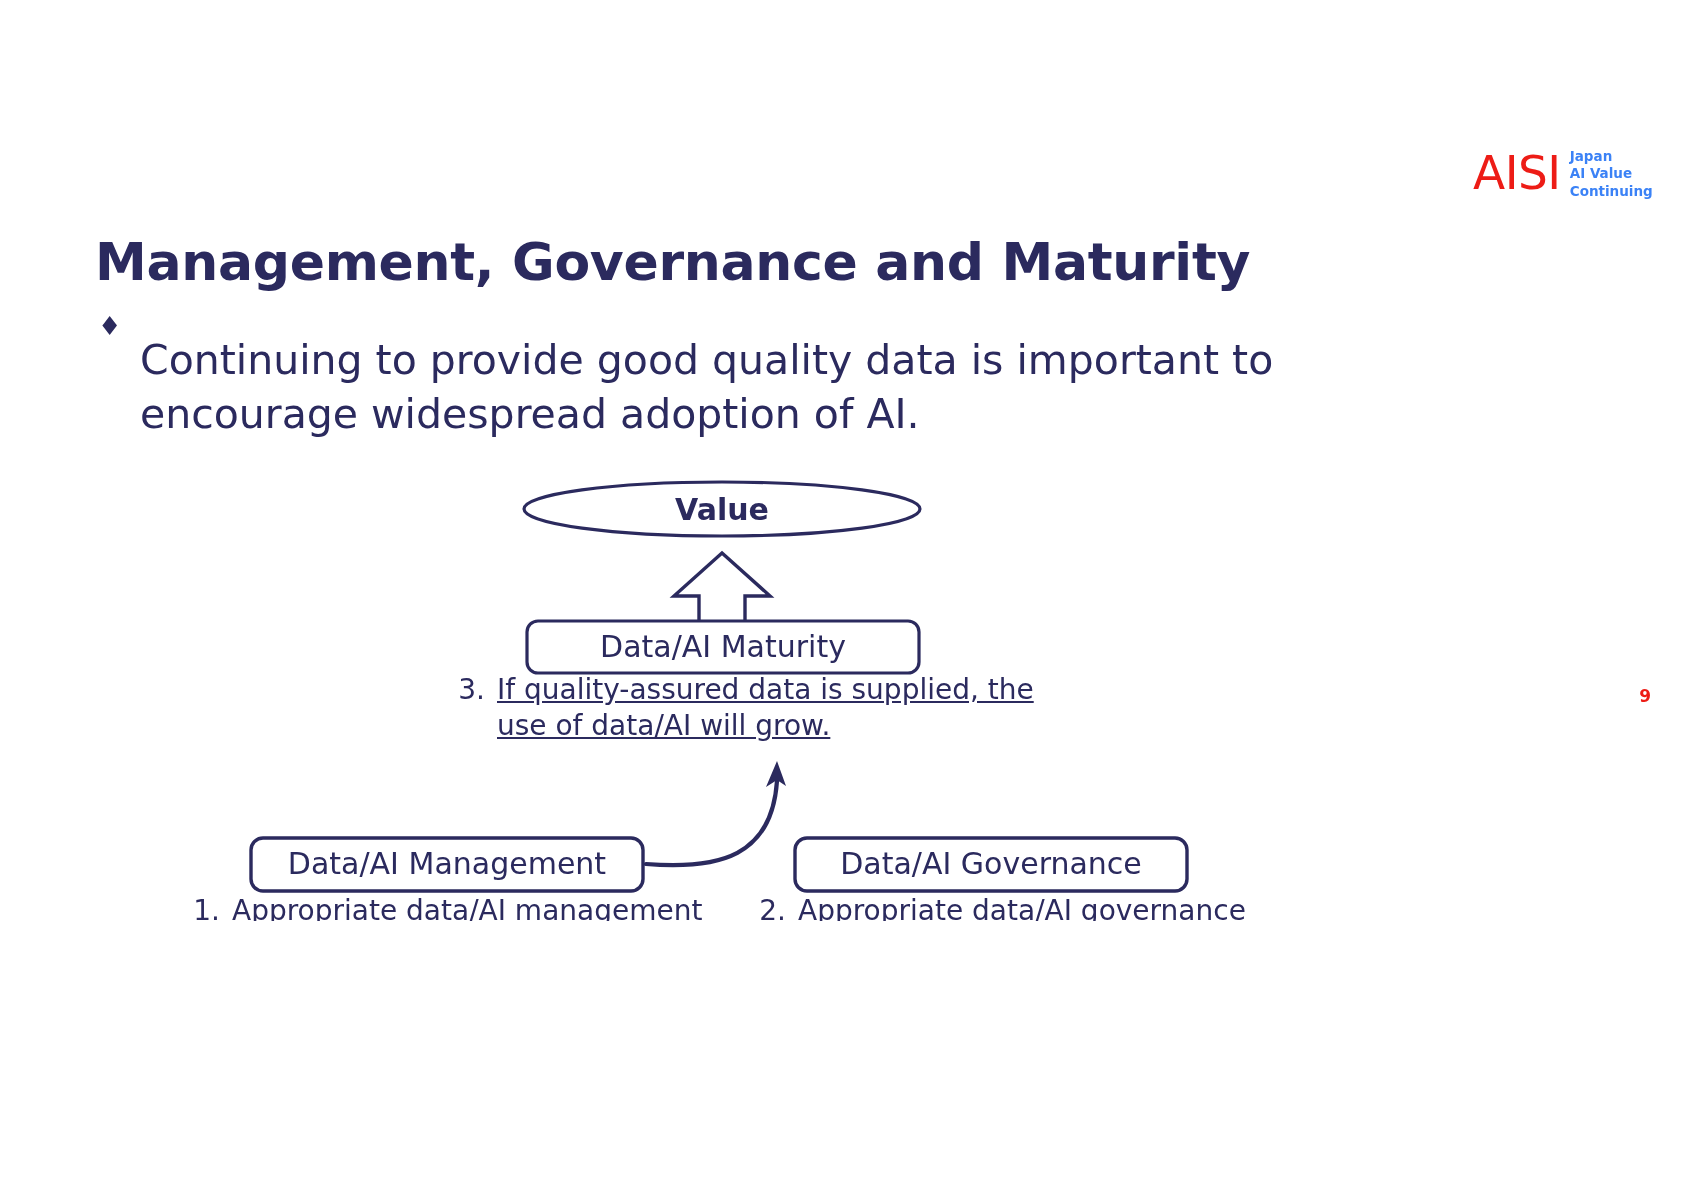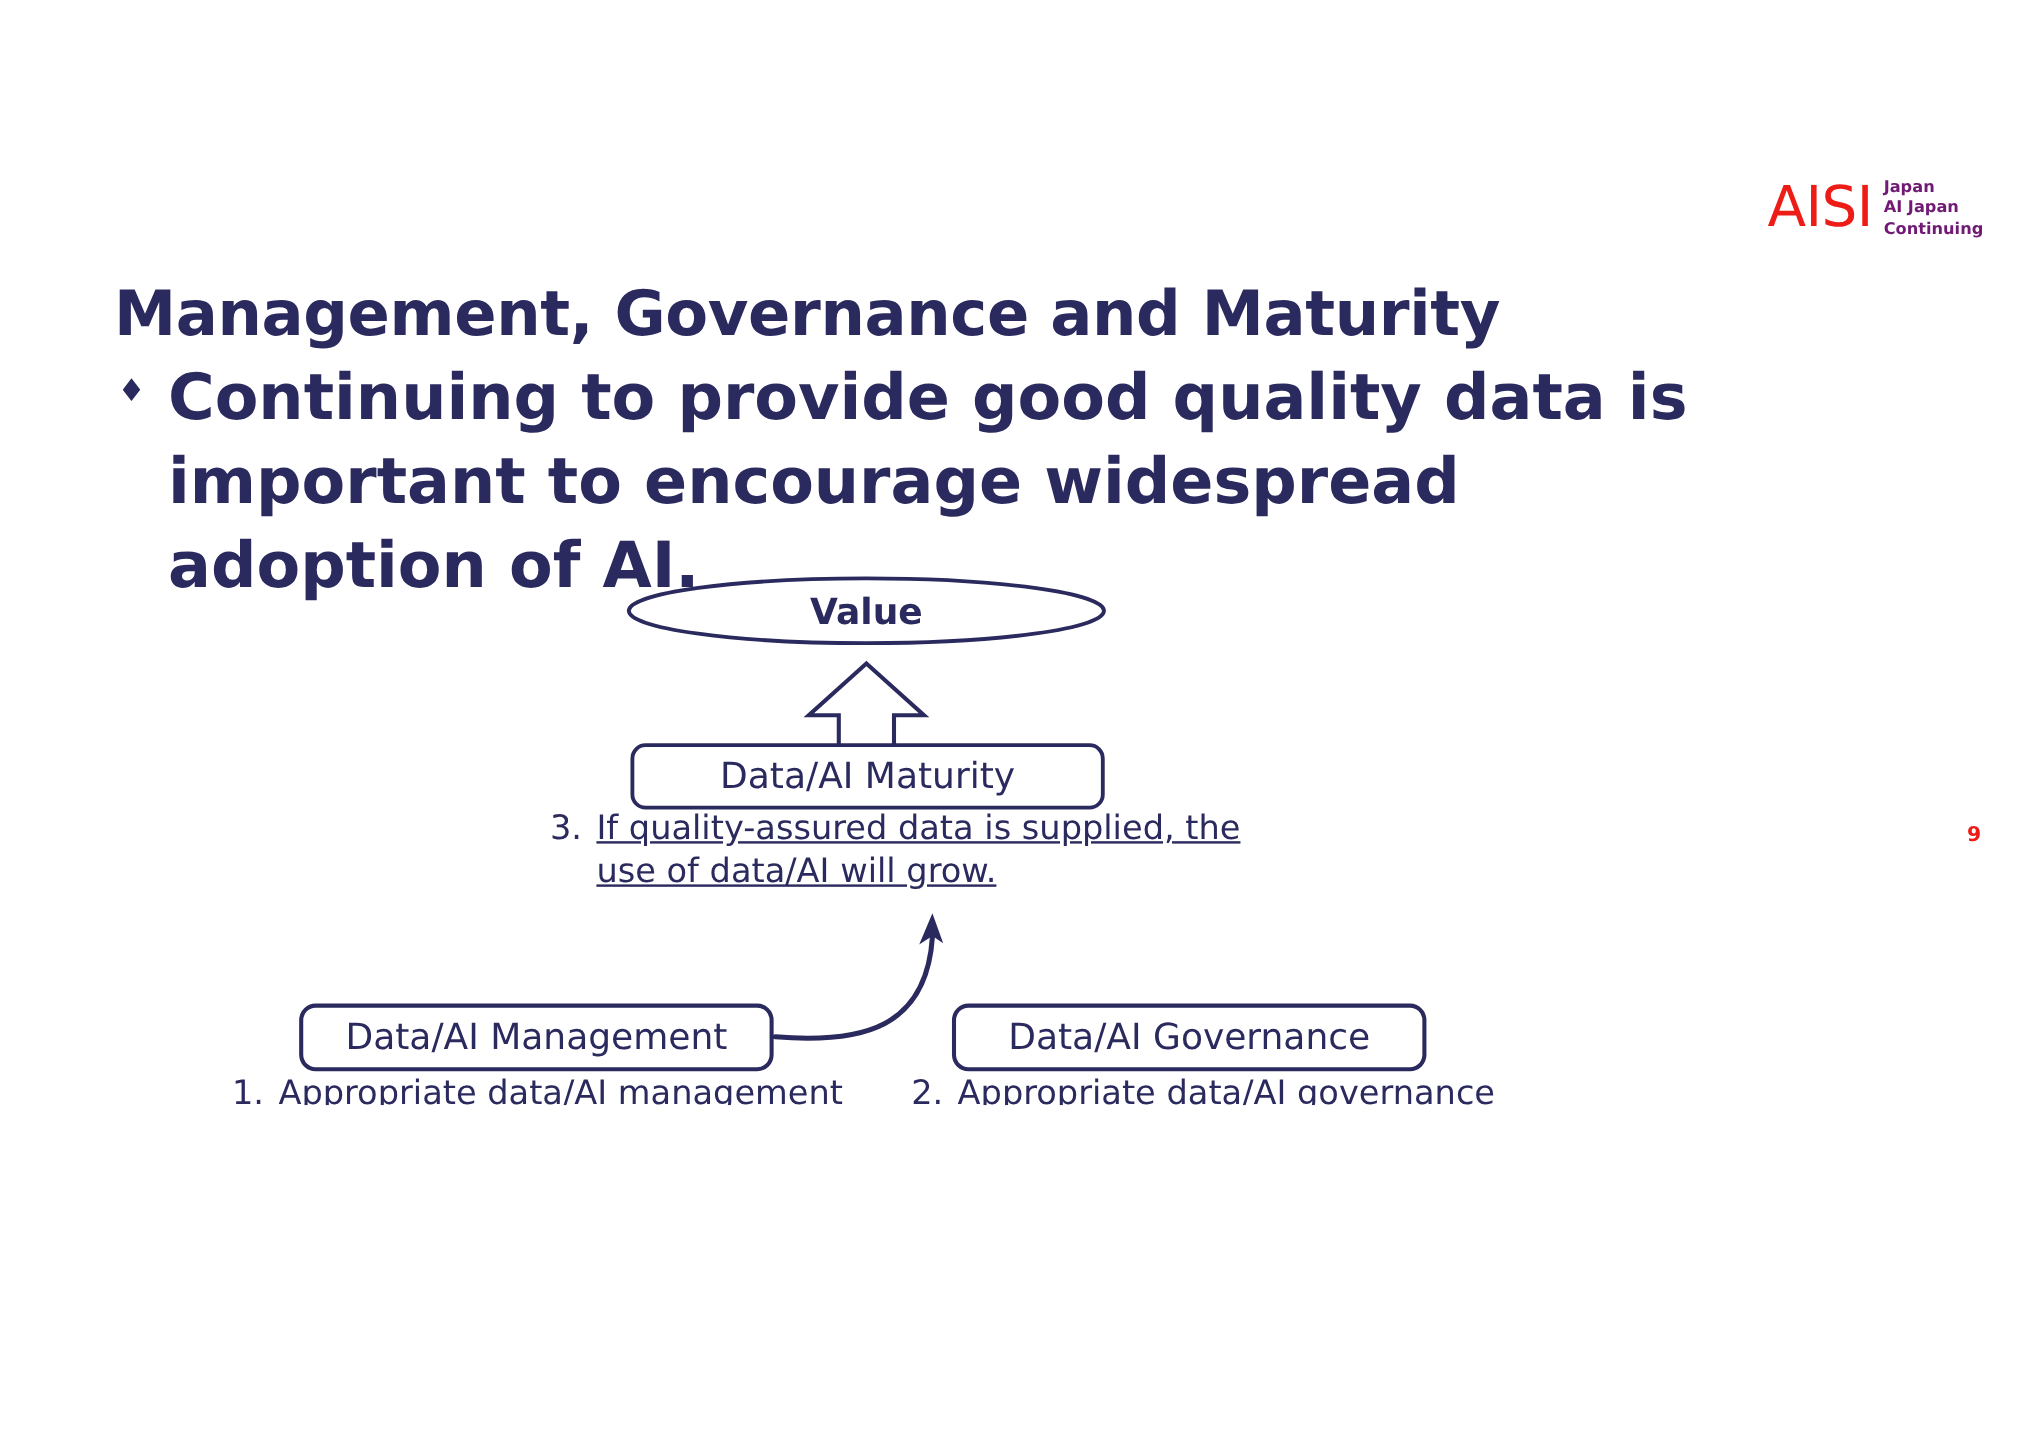--- a/index.html
+++ b/index.html
@@ -32,21 +32,21 @@
     font-size: 47px;
     font-weight: 400;
     letter-spacing: -0.5px;
     color: #ed1c16;
     line-height: 1;
   }
   .logo-words {
     display: flex;
     flex-direction: column;
     justify-content: center;
-    color: #701a75;
+    color: #3b82f6;
     font-size: 13.5px;
     line-height: 1.28;
     font-weight: 600;
     padding-top: 2px;
   }
 
   
   .slide-title {
     position: absolute;
     left: 95px;
@@ -70,23 +70,24 @@
   .bullet-marker {
     color: #2b2a5e;
     font-size: 26px;
     line-height: 1;
     margin-top: 16px;
     width: 42px;
     flex: 0 0 42px;
   }
   .bullet-text {
     color: #2b2a5e;
-    font-size: 53px;
+    font-size: 41px;
     line-height: 1.32;
-    font-weight: 700;
+    font-weight: 400;
+    margin-top: 36px;
   }
 
   
   .diagram {
     position: absolute;
     left: 0;
     top: 461px;
     width: 1684px;
     height: 520px;
   }
@@ -138,21 +139,21 @@
 </style>
 </head>
 <body>
 
 <div class="slide">
 
   <div class="logo">
     <div class="logo-mark">AISI</div>
     <div class="logo-words">
       <span>Japan</span>
-      <span>AI Japan</span>
+      <span>AI Value</span>
       <span>Continuing</span>
     </div>
   </div>
 
   <h1 class="slide-title">Management, Governance and Maturity</h1>
 
   <div class="bullet-row">
     <span class="bullet-marker">♦</span>
     <span class="bullet-text">Continuing to provide good quality data is important to encourage widespread adoption of AI.</span>
   </div>

